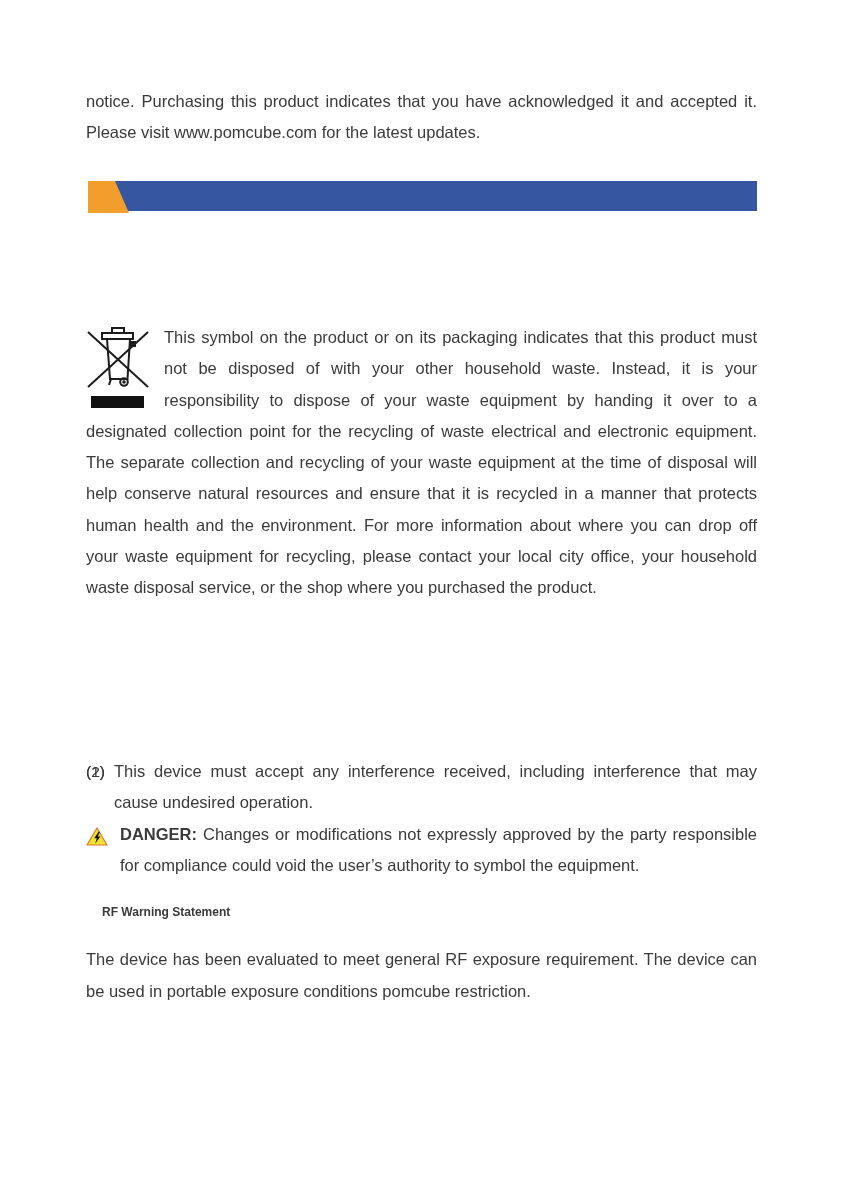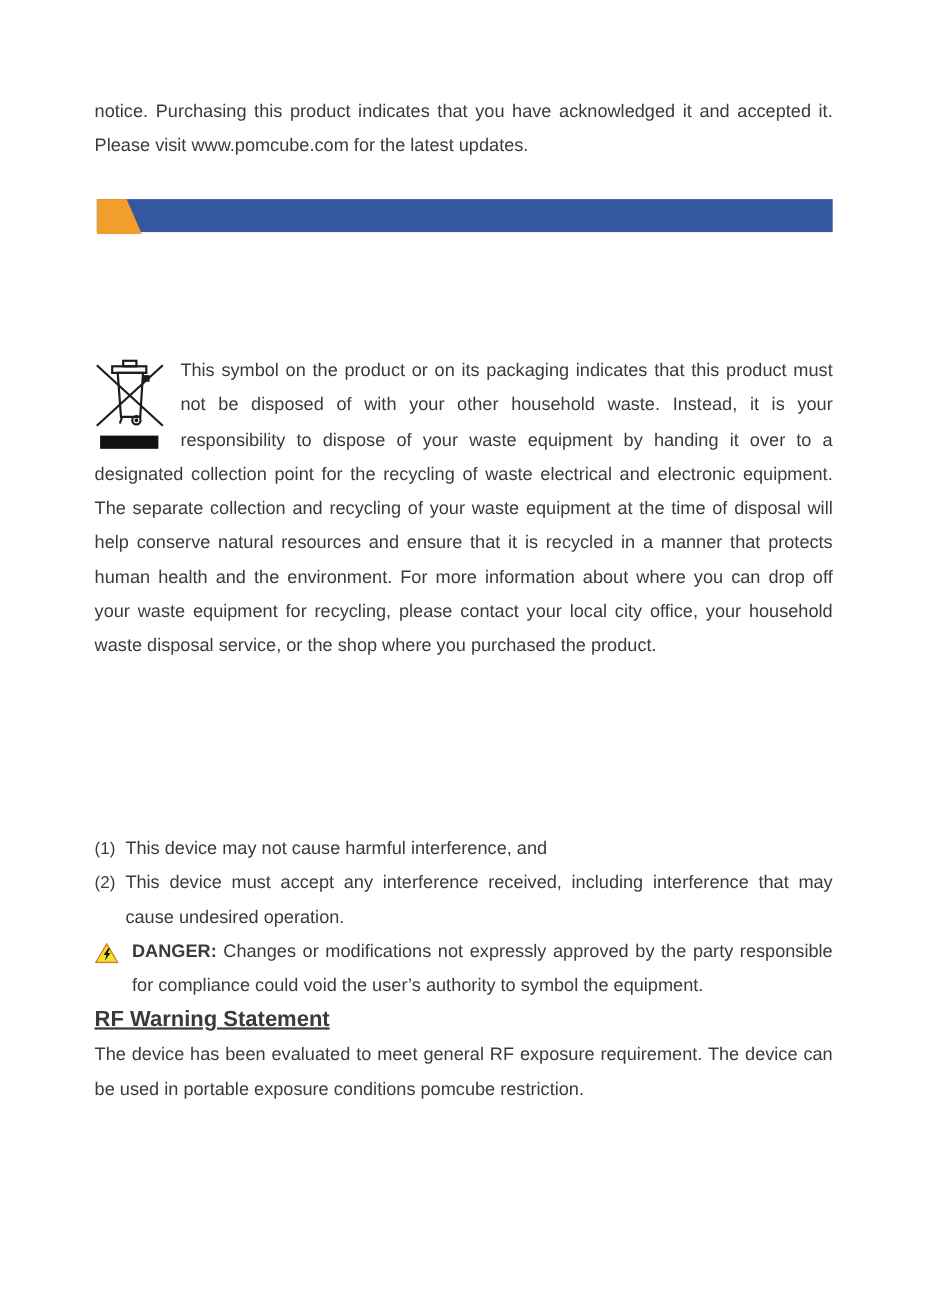--- a/index.html
+++ b/index.html
@@ -69,26 +69,25 @@
     padding-left:34px;
     text-align:justify;
     margin:0;
   }
   .danger-icon{
     position:absolute; left:0; top:6px;
     width:22px; height:19px;
   }
   .bold{ font-weight:bold; }
   .rf-heading{
-    margin:0;
+    margin:16px;
     font-weight:bold;
-    font-size:20px;
+    font-size:12px;
     line-height:31.3px;
     text-align:left;
-    text-decoration:underline;
   }
 
   
   .noise-strip{
     position:absolute; left:0; top:1186px; width:843px; height:5px;
     background:repeating-linear-gradient(90deg,
       #b43a35 0 2px, #2f7a3a 2px 4px, #3a57b0 4px 6px, #c8bd3a 6px 7px,
       #222222 7px 10px, #a53ab0 10px 12px, #3ab0ae 12px 13px, #8a5a2f 13px 16px,
       #445566 16px 18px, #bb7733 18px 19px, #336644 19px 22px, #993355 22px 24px);
   }
@@ -124,21 +123,20 @@
       </span>
       <span>This symbol on the product or on its packaging indicates that this product must not be disposed of with your other household waste. Instead, it is your responsibility to dispose of your waste equipment by handing it over to a designated collection point for the recycling of waste electrical and electronic equipment. The separate collection and recycling of your waste equipment at the time of disposal will help conserve natural resources and ensure that it is recycled in a manner that protects human health and the environment. For more information about where you can drop off your waste equipment for recycling, please contact your local city office, your household waste disposal service, or the shop where you purchased the product.</span>
     </p>
   </div>
 
   <div class="fcc-section">
 
 
     <p class="cond">
       <span class="cond-marker">(1)</span>
-      <span>This device may not cause harmful interference, and</span>
     </p>
 
     <p class="cond">
       <span class="cond-marker">(2)</span>
       <span>This device must accept any interference received, including interference that may cause undesired operation.</span>
     </p>
 
     <p class="danger-para">
       <span class="danger-icon">
         <svg width="22" height="19" viewBox="0 0 22 19" xmlns="http://www.w3.org/2000/svg">

